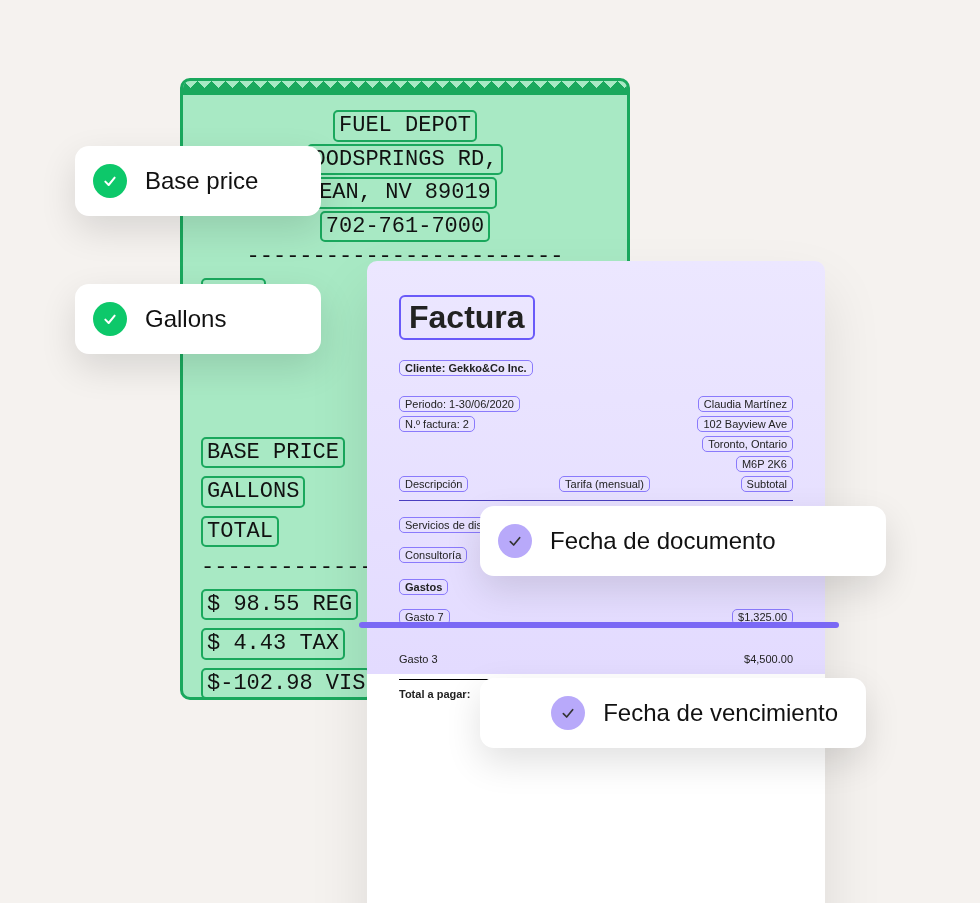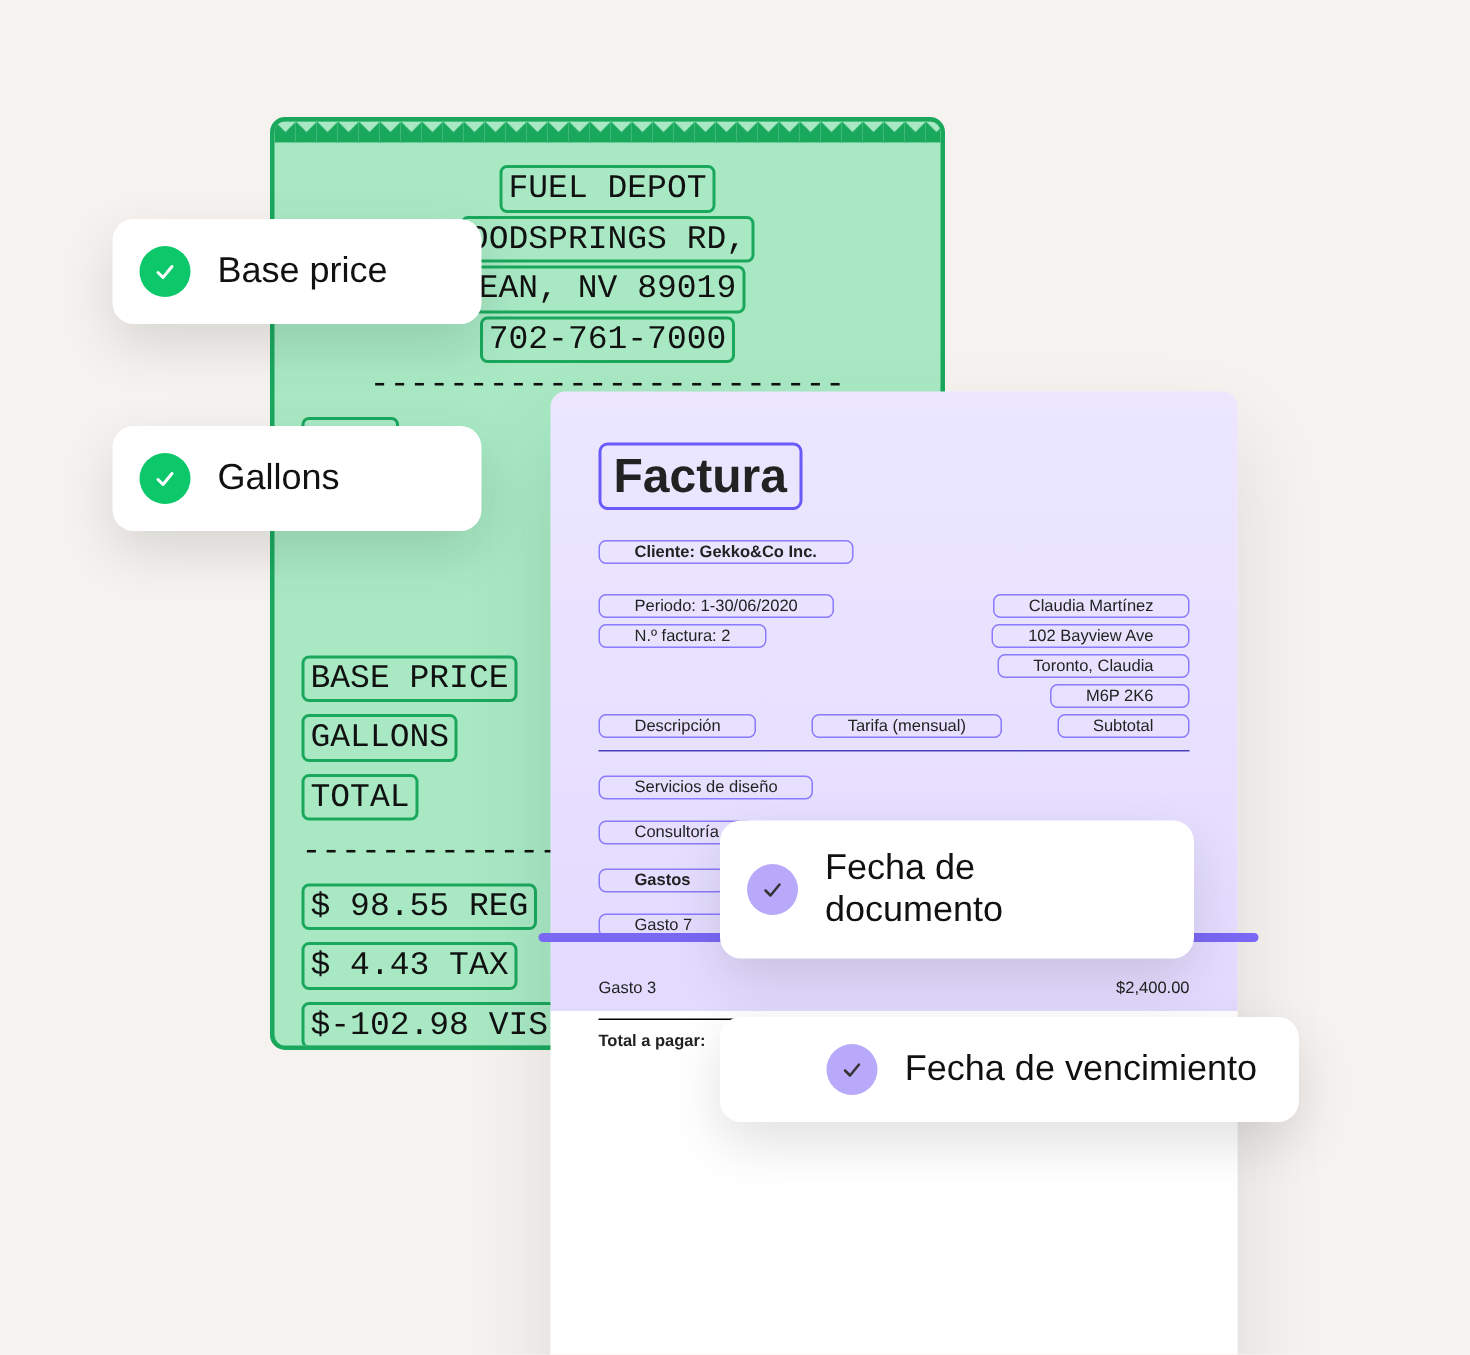--- a/index.html
+++ b/index.html
@@ -74,21 +74,21 @@
     display: inline-block;
     border: 2px solid #6a5af9;
     border-radius: 6px;
     padding: 2px 8px;
     margin-bottom: 18px;
   }
   .ibox {
     display: inline-block;
     border: 1.5px solid #8a7afc;
     border-radius: 5px;
-    padding: 1px 23px;
+    padding: 1px 5px;
     margin: 2px 0;
     font-size: 11px;
   }
   .i-client { font-size: 14px; font-weight: 600; margin-bottom: 16px; }
   .i-meta { display: flex; justify-content: space-between; font-size: 11px; }
   .i-meta-right { text-align: right; }
   .i-meta-right .ibox { display: inline-block; }
   .i-head { display: flex; justify-content: space-between; border-bottom: 1px solid #4a3fbf; padding-bottom: 6px; margin-bottom: 14px; }
   .i-row { display: flex; justify-content: space-between; margin: 10px 0; font-size: 11px; }
   .i-section { font-weight: 600; font-size: 11px; margin-top: 12px; }
@@ -120,21 +120,21 @@
     display: flex; align-items: center; justify-content: center;
     flex: none;
   }
   .dot.green { background: #0dc86a; }
   .dot.purple { background: #b8a9fa; }
   .dot svg { width: 16px; height: 16px; }
   .pill .label { font-size: 24px; font-weight: 500; color: #111; }
 
   .pill-baseprice { left: 75px;  top: 146px; width: 246px; }
   .pill-gallons   { left: 75px;  top: 284px; width: 246px; }
-  .pill-docdate   { left: 480px; top: 506px; width: 316px; margin-top: 41px; }
+  .pill-docdate   { left: 480px; top: 506px; width: 406px; }
   .pill-duedate   { left: 480px; top: 678px; width: 386px; justify-content: flex-end; }
 </style>
 </head>
 <body>
 
 <div class="receipt">
   <div class="receipt-inner">
     <div><span class="r-box">FUEL DEPOT</span></div>
     <div><span class="r-box">OODSPRINGS RD,</span></div>
     <div><span class="r-box">EAN, NV 89019</span></div>
@@ -161,21 +161,21 @@
   <h1>Factura</h1>
   <div class="i-client"><span class="ibox">Cliente: Gekko&amp;Co Inc.</span></div>
   <div class="i-meta">
     <div>
       <div><span class="ibox">Periodo: 1-30/06/2020</span></div>
       <div><span class="ibox">N.º factura: 2</span></div>
     </div>
     <div class="i-meta-right">
       <div><span class="ibox">Claudia Martínez</span></div>
       <div><span class="ibox">102 Bayview Ave</span></div>
-      <div><span class="ibox">Toronto, Claudia</span></div>
+      <div><span class="ibox">Toronto, Ontario</span></div>
       <div><span class="ibox">M6P 2K6</span></div>
     </div>
   </div>
 
   <div class="i-head">
     <span class="ibox">Descripción</span>
     <span class="ibox">Tarifa (mensual)</span>
     <span class="ibox">Subtotal</span>
   </div>
 
@@ -189,21 +189,21 @@
   <div class="i-row">
     <span class="ibox">Gasto 7</span>
     <span class="ibox">$1,325.00</span>
   </div>
 
   <div class="i-scanln"></div>
 
   <div class="i-below">
     <div class="i-row">
       <span>Gasto 3</span>
-      <span>$2,400.00</span>
+      <span>$4,500.00</span>
     </div>
     <div class="i-total">Total a pagar:</div>
   </div>
 </div>
 
 <div class="pill pill-baseprice">
   <span class="dot green">
     <svg viewBox="0 0 24 24" fill="none" stroke="#fff" stroke-width="3" stroke-linecap="round" stroke-linejoin="round">
         <polyline points="5 13 10 18 19 7"></polyline>
       </svg>

